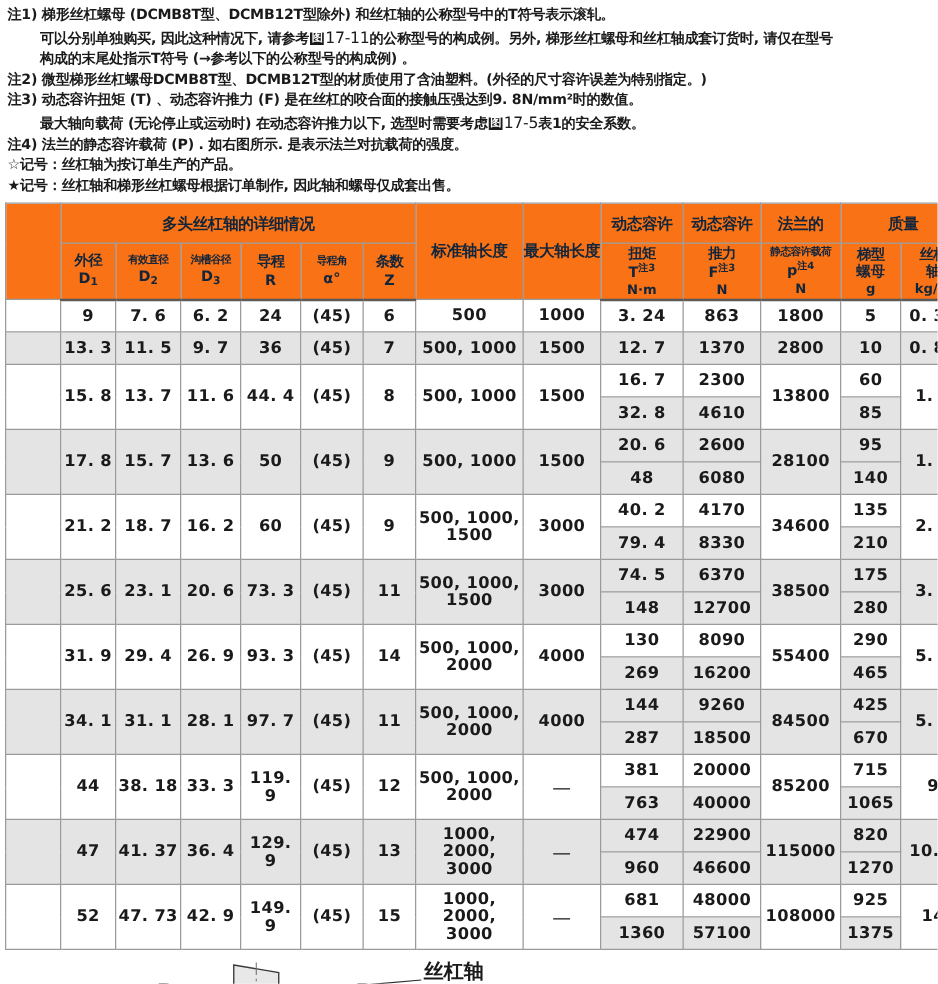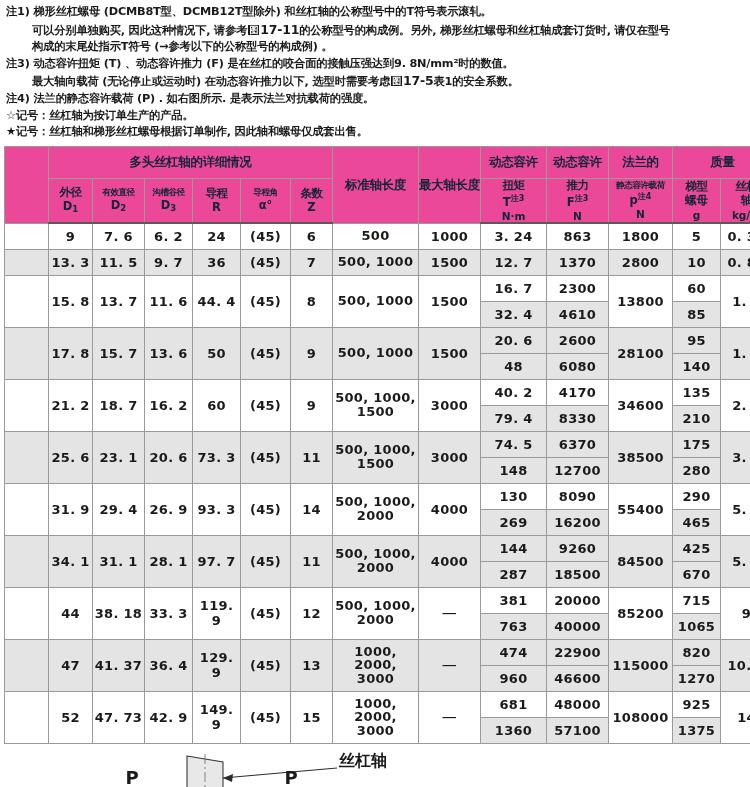--- a/index.html
+++ b/index.html
@@ -23,40 +23,40 @@
   .note-line { display: block; white-space: nowrap; }
   .note-ind { padding-left: 26px; }
   .figref {
     display: inline-block;
     background: #1a1a1a; color: #fff;
     font-size: 9px; line-height: 10px;
     padding: 0 1px; margin: 0 1px;
     vertical-align: 1px;
     font-weight: 700;
   }
-  .figno { font-size: 12.5px; font-weight: 700; }
+  .figno { font-size: 12.5px; font-weight: 400; }
   .sup-note { font-size: 8px; vertical-align: super; }
 
   
   #spec-table-wrap { padding: 0 4px; margin-top: 3px; }
   table.spec {
     border-collapse: collapse;
     width: 742px;
     table-layout: fixed;
     font-size: 11.5px;
   }
   table.spec th, table.spec td {
     border: 1px solid #9a9a9a;
     text-align: center;
     vertical-align: middle;
     padding: 0;
   }
   
   table.spec thead th {
-    background: #ec4899;
+    background: #f97316;
     font-weight: 700;
     color: #12253a;
     line-height: 1.15;
   }
   .th-top { height: 32px; font-size: 12.5px; letter-spacing: -0.3px; }
   .th-sub { height: 45px; font-size: 11px; margin-left: 33px; }
   .th-sub .l1 { display:block; font-size: 11.5px; letter-spacing:-0.5px; }
   .th-sub .l2 { display:block; font-size: 11.5px; margin-top:1px; }
   .th-sub .l3 { display:block; font-size: 10.5px; margin-top:1px; }
   .th-tiny .l1 { font-size: 8.6px; letter-spacing: -0.5px; }
@@ -94,20 +94,21 @@
   }
   #diagram-svg { position: absolute; left: 105px; top: 0; }
 </style>
 </head>
 <body>
 
 <div id="notes">
     <span class="note-line"><span>注1) 梯形丝杠螺母 (DCMB8T型、DCMB12T型除外) 和丝杠轴的公称型号中的T符号表示滚轧。</span></span>
     <span class="note-line note-ind"><span>可以分别单独购买, 因此这种情况下, 请参考</span><span class="figref">图</span><span class="figno">17-11</span><span>的公称型号的构成例。另外, 梯形丝杠螺母和丝杠轴成套订货时, 请仅在型号</span></span>
     <span class="note-line note-ind"><span>构成的末尾处指示T符号 (→参考以下的公称型号的构成例) 。</span></span>
+    <span class="note-line"><span>注2) 微型梯形丝杠螺母DCMB8T型、DCMB12T型的材质使用了含油塑料。(外径的尺寸容许误差为特别指定。)</span></span>
     <span class="note-line"><span>注3) 动态容许扭矩 (T) 、动态容许推力 (F) 是在丝杠的咬合面的接触压强达到9. 8N/mm²时的数值。</span></span>
     <span class="note-line note-ind"><span>最大轴向载荷 (无论停止或运动时) 在动态容许推力以下, 选型时需要考虑</span><span class="figref">图</span><span class="figno">17-5</span><span>表1的安全系数。</span></span>
     <span class="note-line"><span>注4) 法兰的静态容许载荷 (P) . 如右图所示. 是表示法兰对抗载荷的强度。</span></span>
     <span class="note-line"><span>☆记号：丝杠轴为按订单生产的产品。</span></span>
     <span class="note-line"><span>★记号：丝杠轴和梯形丝杠螺母根据订单制作, 因此轴和螺母仅成套出售。</span></span>
   </div>
 
 <div id="spec-table-wrap">
   <table class="spec">
     <colgroup>
@@ -238,21 +239,21 @@
             <span>500, 1000</span>
           </td>
           <td rowspan="2">1500</td>
           <td>16. 7</td>
           <td>2300</td>
           <td rowspan="2">13800</td>
           <td>60</td>
           <td rowspan="2">1. 2</td>
         </tr>
         <tr>
-          <td class="shade">32. 4</td>
+          <td class="shade">32. 8</td>
           <td class="shade">4610</td>
           <td class="shade">85</td>
         </tr>
         <tr class="alt">
           <td class="mark" rowspan="2"></td>
           <td rowspan="2">17. 8</td>
           <td rowspan="2">15. 7</td>
           <td rowspan="2">13. 6</td>
           <td rowspan="2">50</td>
           <td rowspan="2">(45)</td>

